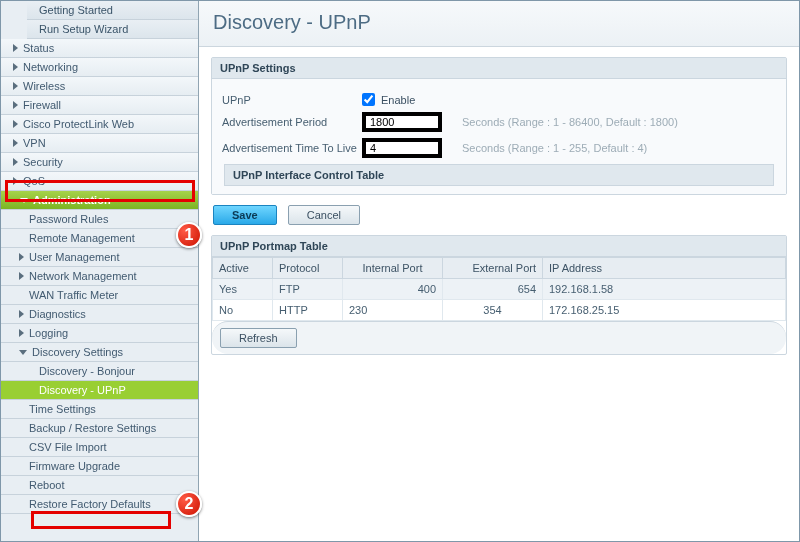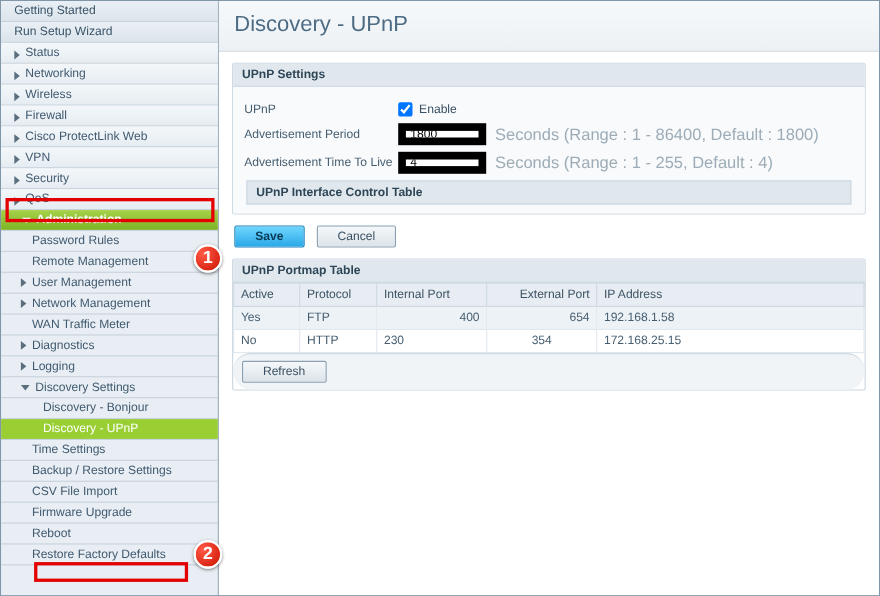--- a/index.html
+++ b/index.html
@@ -2,39 +2,39 @@
 <html><head>
 <meta charset="utf-8">
 <style>
   * { box-sizing: border-box; margin: 0; padding: 0; }
   body { font-family: Arial, Helvetica, sans-serif; font-size: 11px; width: 800px; height: 542px; overflow: hidden; background: #bcc9d3; }
   .app { display: flex; height: 100%; border: 1px solid #7f97a9; }
   .sidebar { width: 198px; background: #e8eef3; border-right: 1px solid #90a4b2; overflow: visible; }
   .content { flex: 1; background: #fff; position: relative; padding: 0; overflow: auto; }
   .side-item { padding: 3px 6px 3px 12px; border-bottom: 1px solid #c7d2db; color: #415a70; cursor: pointer; display: flex; align-items: center; font-size: 11px; }
   .side-item .sp { display:inline-block; }
-  .side-item.hdr { background: linear-gradient(#f3f7fa,#e6edf2); font-weight: normal; align-items: flex-end; }
-  .side-item.top { background: linear-gradient(#e9eff4,#dce5ec); color:#3a5469; }
+  .side-item.hdr { background: linear-gradient(#f3f7fa,#e6edf2); font-weight: normal; }
+  .side-item.top { background: linear-gradient(#e9eff4,#dce5ec); color:#3a5469;margin-left:26px; }
   .side-item.admin { background: linear-gradient(#a6d24a,#7cb423); color: #fff; font-weight: bold; position: relative; padding-left: 19px; }
   .side-item.active { background: #99cf33; color: #fff; }
   .side-item .arrow { display:inline-block; width:0;height:0;border-top:4px solid transparent;border-bottom:4px solid transparent;border-left:5px solid #5a6e7e; margin-right:5px;}
   .side-item.admin .arrow-d { display:inline-block; width:0;height:0;border-left:4px solid transparent;border-right:4px solid transparent;border-top:5px solid #fff; margin-right:5px;}
   .side-item .arrow-d { display:inline-block; width:0;height:0;border-left:4px solid transparent;border-right:4px solid transparent;border-top:5px solid #5a6e7e; margin-right:5px;}
   .callout { width:26px;height:26px;border-radius:50%;background:radial-gradient(circle at 30% 30%, #ff5a45, #cc1100);color:#fff;font-weight:bold;font-size:16px;display:flex;align-items:center;justify-content:center;border:2px solid #fff;box-shadow:0 1px 3px rgba(0,0,0,.5);position:absolute;z-index:10;}
   .highlight-box { border:3px solid #e40000; position:absolute; pointer-events:none; z-index:5;}
   .page-title { font-size: 20px; color:#4d6c84; padding:10px 14px 12px; border-bottom:1px solid #ccd6de; background:linear-gradient(#f6f9fb,#ecf1f5); }
   .panel { margin:10px 12px; border:1px solid #cbd6df; border-radius:2px; }
   .panel-hd { background:#e0e8ee; padding:4px 8px; font-weight:bold; color:#2f4657; border-bottom:1px solid #cbd6df;}
   .panel-bd { padding:8px 10px; background:#f8fafc; color:#3b5062;}
   .row { display:flex; align-items:center; margin:6px 0;}
   .row .lbl { width:140px; color:#465e70;}
   .row .fld { width:80px; }
-  input[type=text] { border:7px solid #000000; padding:2px 4px; font-size:11px; height:20px;}
+  input[type=text] { border:4px solid #000000; padding:2px 4px; font-size:11px; height:20px;}
   input[type=checkbox] { width:13px; height:13px; }
-  .hint { margin-left:8px; color:#9dacb6; font-size:15px;}
+  .hint { margin-left:20px; color:#9dacb6; font-size:11px;}
   table.tbl { width:100%; border-collapse:collapse; font-size:11px;}
   table.tbl th { background:#e7edf2; border:1px solid #cbd6df; padding:4px 6px; text-align:left; color:#3d5365; font-weight:normal;}
   table.tbl td { border:1px solid #e0e8ee; padding:4px 6px; color:#465e70; background:#fff;}
   table.tbl tr.alt td { background:#edf2f6;}
   .btn { display:inline-block; border:1px solid #8aa0b0; background:linear-gradient(#f5f8fa,#dbe4ea); padding:3px 18px; font-size:11px; color:#3b5062; cursor:pointer; border-radius:2px; margin-right:8px;}
   .btn.primary { background:linear-gradient(#6fd6ff,#2aa9e8); border-color:#1b84c0; color:#0b3a55; font-weight:bold;}
   .btn-row { margin:10px 14px;}
   .subtable-wrap { margin:6px 2px 0; }
 </style>
 </head>
@@ -195,21 +195,21 @@
       <span class="btn">Cancel</span>
     </div>
 
     <div class="panel">
       <div class="panel-hd">UPnP Portmap Table</div>
       <table class="tbl">
         <thead>
             <tr>
           <th style="width:60px;margin-left:16px;">Active</th>
           <th style="width:70px;">Protocol</th>
-          <th style="width:100px;text-align:left;">Internal Port</th>
+          <th style="width:100px;text-align:center;">Internal Port</th>
           <th style="width:100px;text-align:right;">External Port</th>
           <th>IP Address</th>
         </tr>
           </thead>
         <tbody id="portmap-body">
             <tr class="alt">
               <td>Yes</td>
               <td>FTP</td>
               <td style="text-align:right;">400</td>
               <td style="text-align:right;">654</td>

